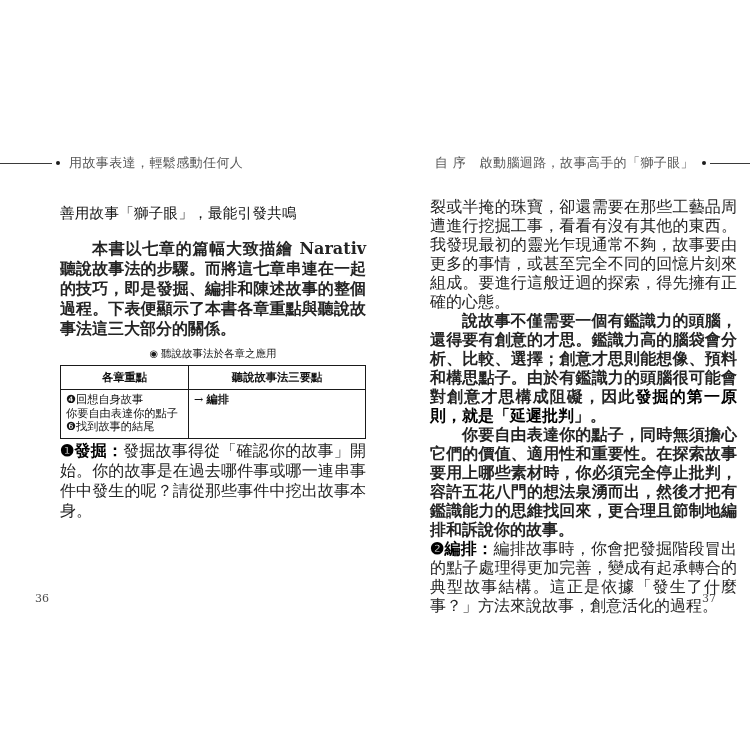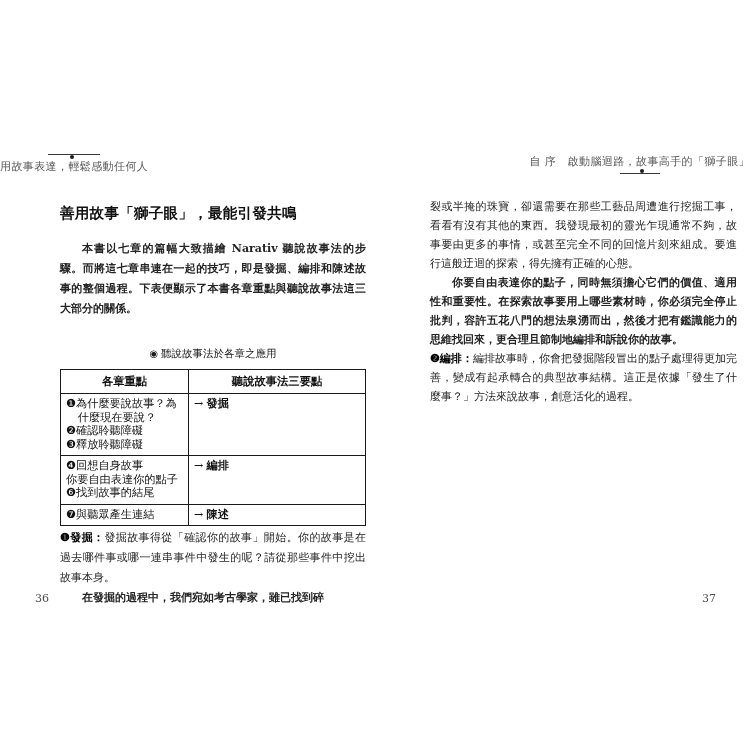--- a/index.html
+++ b/index.html
@@ -3,44 +3,44 @@
 <meta charset="utf-8">
 <style>
   html,body{margin:0;padding:0;}
   body{
     width:750px;height:750px;background:#ffffff;position:relative;
     font-family:"DejaVu Serif","Liberation Serif",serif;color:#222;
     overflow:hidden;
   }
   
   .rh{position:absolute;top:154px;display:flex;align-items:center;
-      font-size:11px;color:#575757;letter-spacing:.4px;white-space:nowrap;flex-direction:column;}
+      font-size:13px;color:#575757;letter-spacing:.4px;white-space:nowrap;}
   .rh-left{left:0;}
   .rh-right{right:0;}
   .rule{display:inline-block;height:1px;background:#3a3a3a;}
   .rule-l{width:52px;}
   .rule-r{width:40px;}
   .dot{width:4px;height:4px;border-radius:50%;background:#1c1c1c;flex:0 0 auto;}
   .rh-left .dot{margin:0 9px 0 4px;}
   .rh-right .dot{margin:0 4px 0 8px;}
 
   
   .page{position:absolute;}
   .page-left{left:60px;top:204px;width:306px;}
   .page-right{left:430px;top:197px;width:307px;}
 
-  .heading{font-size:14.5px;font-weight:bold;color:#101010;margin:0 0 17px;
+  .heading{font-size:14.5px;font-weight:normal;color:#101010;margin:0 0 17px;
            letter-spacing:.3px;line-height:18px;}
-  .body{font-size:11px;line-height:20px;text-align:justify;margin:0;color:#242424;}
+  .body{font-size:16px;line-height:20px;text-align:justify;margin:0;color:#242424;}
   .page-right .body{line-height:19px;}
   .ind{text-indent:2em;font-weight:bold;}
   .body b{color:#000;}
 
   
-  .caption{text-align:center;font-size:10.5px;color:#181818;margin:24px 0 5px;line-height:21px;}
+  .caption{text-align:center;font-size:10.5px;color:#181818;margin:8px 0 5px;line-height:13px;}
   .cap-icon{font-size:10px;margin-right:3px;color:#1b1b1b;}
   table{width:100%;border-collapse:collapse;border:1.5px solid #1a1a1a;table-layout:fixed;}
   th,td{border:1px solid #1a1a1a;}
   th{font-size:11.3px;font-weight:bold;text-align:center;padding:4px 20px;color:#111;}
   col.c1{width:42%;}
   td{font-size:11.2px;line-height:13.5px;padding:3px 5px 4px;vertical-align:top;color:#131313;}
   .pt{padding-left:1.05em;text-indent:-1.05em;}
   .pt + .pt{margin-top:0;}
   .method b{font-weight:bold;}
   .arr{margin-right:3px;}
@@ -81,54 +81,36 @@
       </colgroup>
     <thead>
       <tr>
         <th>各章重點</th>
         <th>聽說故事法三要點</th>
       </tr>
     </thead>
     <tbody>
       <tr>
         <td>
-          <div class="pt">❶為什麼要說故事？為什麼現在要說？</div>
-          <div class="pt">❷確認聆聽障礙</div>
-          <div class="pt">❸釋放聆聽障礙</div>
-        </td>
-        <td class="method">
-          <span class="arr">→</span><b>發掘</b>
-        </td>
-      </tr>
-      <tr>
-        <td>
           <div class="pt">❹回想自身故事</div>
           <div class="pt">你要自由表達你的點子</div>
           <div class="pt">❻找到故事的結尾</div>
         </td>
         <td class="method">
           <span class="arr">→</span><b>編排</b>
         </td>
       </tr>
-      <tr>
-        <td>
-          <div class="pt">❼與聽眾產生連結</div>
-        </td>
-        <td class="method">
-          <span class="arr">→</span><b>陳述</b>
-        </td>
-      </tr>
     </tbody>
   </table>
 
   <p class="body after-table"><b>❶發掘：</b><span>發掘故事得從「確認你的故事」開始。你的故事是在過去哪件事或哪一連串事件中發生的呢？請從那些事件中挖出故事本身。</span></p>
 
-  <p class="body ind">在發掘的過程中，我們宛如考古學家，雖已找到碎</p>
 </section>
 
 <section class="page page-right">
   <p class="body">裂或半掩的珠寶，卻還需要在那些工藝品周遭進行挖掘工事，看看有沒有其他的東西。我發現最初的靈光乍現通常不夠，故事要由更多的事情，或甚至完全不同的回憶片刻來組成。要進行這般迂迴的探索，得先擁有正確的心態。</p>
+  <p class="body ind"><span>說故事不僅需要一個有鑑識力的頭腦，還得要有創意的才思。鑑識力高的腦袋會分析、比較、選擇；創意才思則能想像、預料和構思點子。由於有鑑識力的頭腦很可能會對創意才思構成阻礙，因此</span><b>發掘的第一原則，就是「延遲批判」</b><span>。</span></p>
   <p class="body ind">你要自由表達你的點子，同時無須擔心它們的價值、適用性和重要性。在探索故事要用上哪些素材時，你必須完全停止批判，容許五花八門的想法泉湧而出，然後才把有鑑識能力的思維找回來，更合理且節制地編排和訴說你的故事。</p>
   <p class="body"><b>❷編排：</b><span>編排故事時，你會把發掘階段冒出的點子處理得更加完善，變成有起承轉合的典型故事結構。這正是依據「發生了什麼事？」方法來說故事，創意活化的過程。</span></p>
 </section>
 
 <span class="pgnum pg-left">36</span>
 <span class="pgnum pg-right">37</span>
 
 </body></html>

